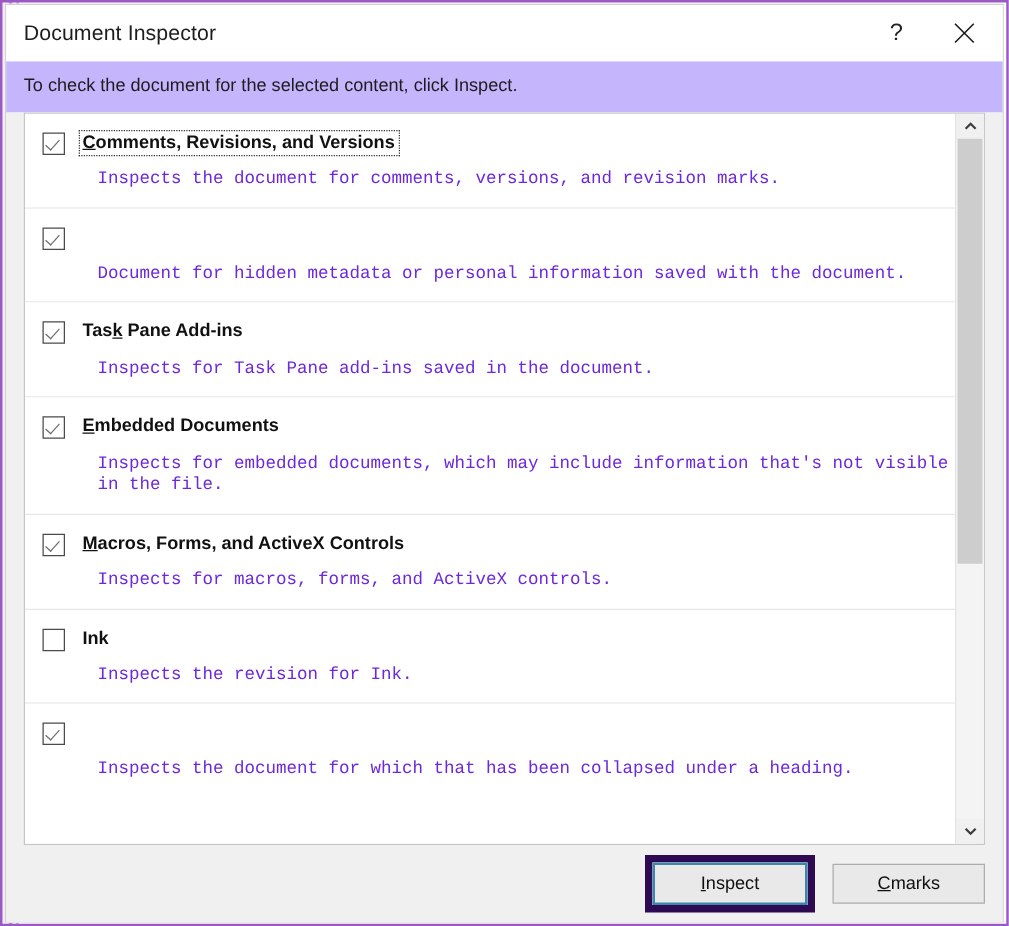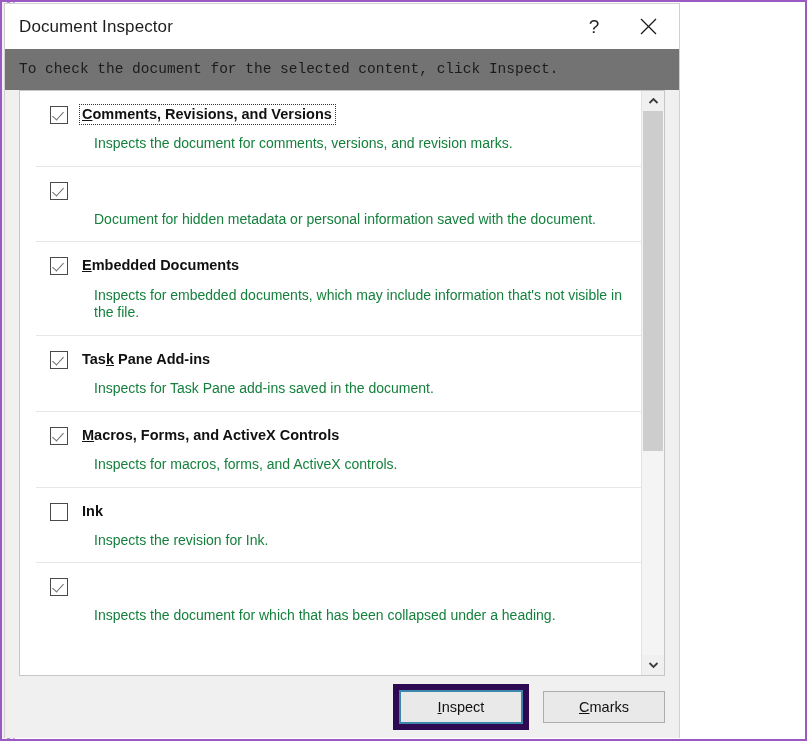--- a/index.html
+++ b/index.html
@@ -35,21 +35,21 @@
   .strip-a { left: 2px;  width: 5px;  background: #f3eef6; }
   .strip-b { left: 7px;  width: 3px;  background: #b98fd0; }
   .strip-c { left: 10px; width: 3px;  background: #f7f3f9; }
   .strip-d { left: 13px; width: 2px;  background: #cfa9df; }
 
   
   #dialog {
     position: absolute;
     left: 4px;
     top: 3px;
-    width: 676px;
+    width: 799px;
     height: 735px;
     background: #ffffff;
     border: 1px solid #d0d0d0;
     box-sizing: border-box;
     z-index: 10;
     display: flex;
     flex-direction: column;
   }
 
   
@@ -83,26 +83,25 @@
   #close-button { right: 8px; }
   .glyph-q {
     font-size: 19px;
     color: #222;
     font-family: "Liberation Sans", sans-serif;
   }
   .glyph-x svg { display: block; }
 
   
   #instruction-bar {
-    background: #737373;
+    background: #c4b5fd;
     padding: 12px 0 13px 14px;
     font-size: 14.5px;
     color: #1c1c1c;
     border: none;
-    font-family: Liberation Mono, monospace;
   }
 
   
   #body-area {
     flex: 1;
     background: #f0f0f0;
     padding: 0 14px;
     box-sizing: border-box;
     position: relative;
   }
@@ -113,21 +112,20 @@
     background: #ffffff;
     border: 1px solid #c6c6c6;
     box-sizing: border-box;
     display: flex;
     overflow: hidden;
   }
   #list-scroll {
     flex: 1;
     overflow: hidden;
     background: #ffffff;
-    margin-left: 16px;
   }
 
   .inspector-item {
     padding: 14px 0 13px 0;
     border-bottom: 1px solid #e6e6e6;
     background: #ffffff;
   }
   .inspector-item:last-child { border-bottom: none; }
 
   .item-head {
@@ -165,24 +163,25 @@
     padding: 1px 3px 1px 2px;
     line-height: 1.2;
   }
   .item-label.focused {
     outline: 1px dotted #333;
     outline-offset: 0px;
   }
   .item-label .accel { text-decoration: underline; }
   .item-desc {
     font-size: 14px;
-    color: #15803d;
+    color: #6d28d9;
     margin-left: 58px;
     margin-top: 11px;
     line-height: 1.25;
+    font-family: Liberation Mono, monospace;
   }
 
   
   #list-scrollbar {
     width: 22px;
     min-width: 22px;
     background: #f0f0f0;
     border-left: 1px solid #e2e2e2;
     position: relative;
     display: flex;
@@ -308,31 +307,31 @@
         <div class="inspector-item">
           <div class="item-head">
             <div class="checkbox checked"></div>
           </div>
           <div class="item-desc">Document for hidden metadata or personal information saved with the document.</div>
         </div>
 
         <div class="inspector-item">
           <div class="item-head">
             <div class="checkbox checked"></div>
+            <div class="item-label"><span>Tas</span><span class="accel">k</span><span> Pane Add-ins</span></div>
+          </div>
+          <div class="item-desc">Inspects for Task Pane add-ins saved in the document.</div>
+        </div>
+
+        <div class="inspector-item">
+          <div class="item-head">
+            <div class="checkbox checked"></div>
             <div class="item-label"><span></span><span class="accel">E</span><span>mbedded Documents</span></div>
           </div>
           <div class="item-desc">Inspects for embedded documents, which may include information that's not visible in the file.</div>
-        </div>
-
-        <div class="inspector-item">
-          <div class="item-head">
-            <div class="checkbox checked"></div>
-            <div class="item-label"><span>Tas</span><span class="accel">k</span><span> Pane Add-ins</span></div>
-          </div>
-          <div class="item-desc">Inspects for Task Pane add-ins saved in the document.</div>
         </div>
 
         <div class="inspector-item">
           <div class="item-head">
             <div class="checkbox checked"></div>
             <div class="item-label"><span></span><span class="accel">M</span><span>acros, Forms, and ActiveX Controls</span></div>
           </div>
           <div class="item-desc">Inspects for macros, forms, and ActiveX controls.</div>
         </div>
 

